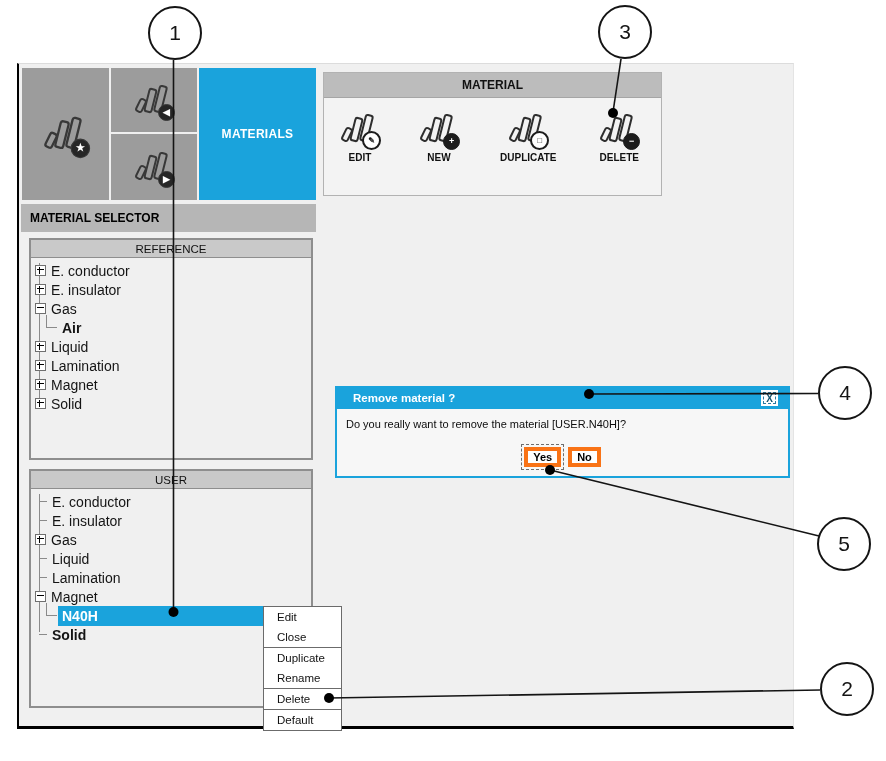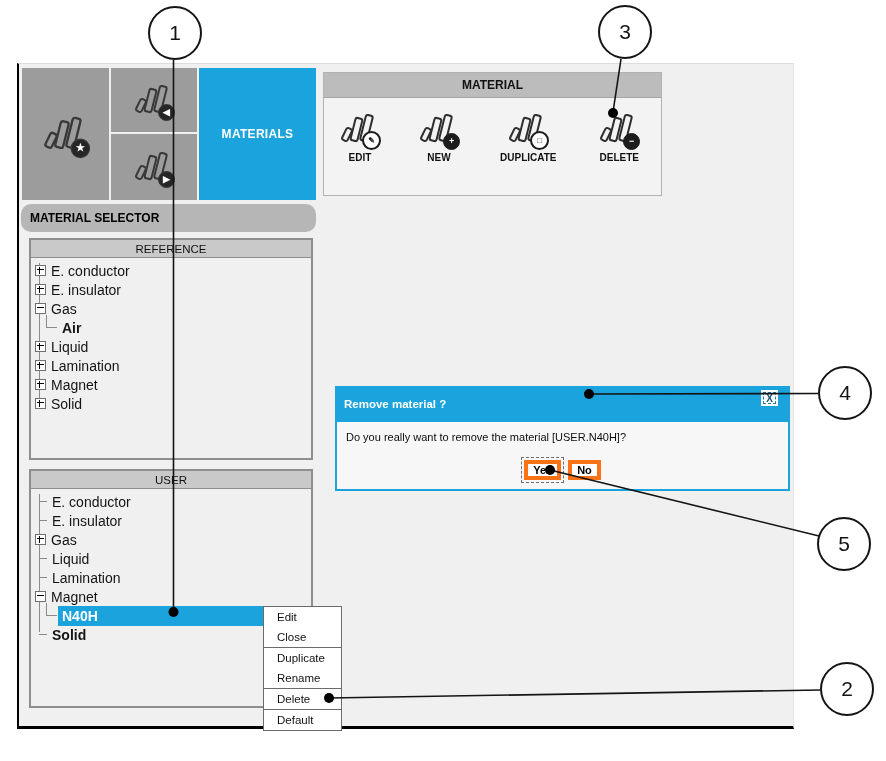--- a/index.html
+++ b/index.html
@@ -46,21 +46,21 @@
   
   #toolbar{left:323px;top:72px;width:339px;height:124px;background:#f3f3f3;border:1px solid #b2b2b2;}
   #toolbar .hdr{height:24px;background:#bcbcbc;display:flex;align-items:center;justify-content:center;
     font-weight:bold;font-size:12px;border-bottom:1px solid #a5a5a5;}
   #toolbar .tools{display:flex;justify-content:space-between;padding:14px 22px 0 18px;}
   .tool{display:flex;flex-direction:column;align-items:center;cursor:pointer;}
   .tool .lbl{margin-top:6px;font-size:10px;font-weight:bold;color:#101010;}
 
   
   #selector-bar{left:21px;top:204px;width:295px;height:28px;background:#b6b6b6;
-    display:flex;align-items:center;padding-left:9px;font-weight:bold;font-size:12px;color:#000;border-radius:10px;}
+    display:flex;align-items:center;padding-left:9px;font-weight:bold;font-size:12px;color:#000;}
 
   
   .tree-panel{background:#f0f0f0;border:2px solid #8e8e8e;}
   #ref-panel{left:29px;top:238px;width:284px;height:222px;}
   #user-panel{left:29px;top:469px;width:284px;height:239px;}
   .tree-hdr{height:17px;background:#c9c9c9;border-bottom:1px solid #8e8e8e;
     display:flex;align-items:center;justify-content:center;font-weight:normal;font-size:11.5px;}
   .tree{position:relative;padding-top:3px;}
   .vline{position:absolute;left:8px;width:1px;background:#8a8a8a;}
   .trow{display:flex;align-items:center;height:19px;position:relative;font-size:14px;}
@@ -78,22 +78,22 @@
     background:#1aa3dc;color:#fff;font-weight:bold;flex:1;margin-right:2px;
     padding:2px 0 2px 4px;margin-left:1px;}
 
   
   #ctx{left:263px;top:607px;width:79px;z-index:6;}
   .ctx-box{background:#fff;border:1px solid #6b6b6b;margin-top:-1px;}
   .ctx-item{height:20px;line-height:20px;padding-left:13px;font-size:11.5px;cursor:pointer;}
 
   
   #dialog{left:335px;top:386px;width:455px;height:91px;z-index:7;}
-  #dialog .dtitle{height:36px;background:#1aa3dc;display:flex;align-items:center;
-    padding-left:9px;color:#fff;font-weight:bold;font-size:11.5px;position:relative;}
+  #dialog .dtitle{height:23px;background:#1aa3dc;display:flex;align-items:center;
+    padding-left:18px;color:#fff;font-weight:bold;font-size:11.5px;position:relative;}
   #dialog .dclose{position:absolute;right:12px;top:4px;width:17px;height:16px;background:#fff;
     display:flex;align-items:center;justify-content:center;font-size:10px;font-weight:bold;
     color:#14536f;outline:1px dashed #2c7ba3;outline-offset:-3px;cursor:pointer;}
   #dialog .dbody{height:67px;background:#f7f7f7;border:2px solid #1aa3dc;border-top:none;position:relative;}
   #dialog .dmsg{position:absolute;left:9px;top:9px;font-size:11px;color:#0d0d0d;}
   #dialog .dbtns{position:absolute;left:0;right:0;bottom:9px;display:flex;justify-content:center;gap:7px;}
   .dlg-btn{background:#fff;border:4px solid #f97316;font-size:11px;font-weight:bold;
     padding:0 5px;font-family:"Liberation Sans",sans-serif;cursor:pointer;text-align:center;}
   .dlg-btn.focused{outline:1px dashed #6e6e6e;outline-offset:2px;}
 

